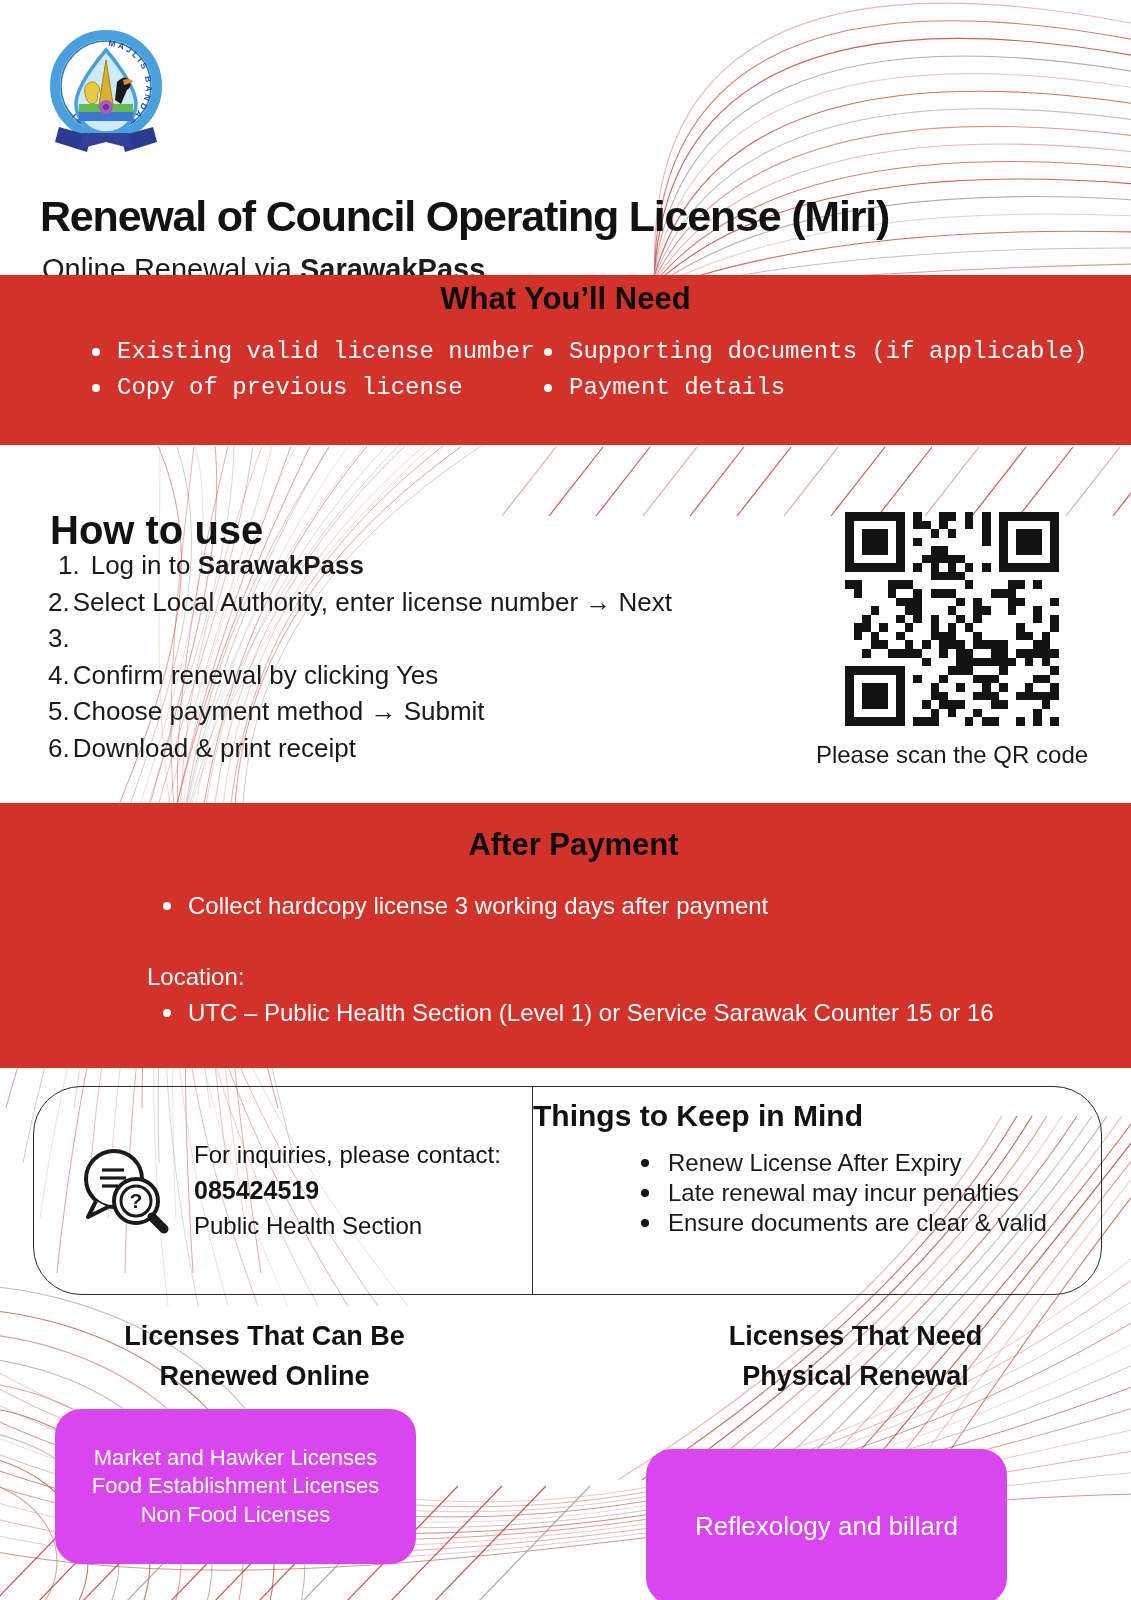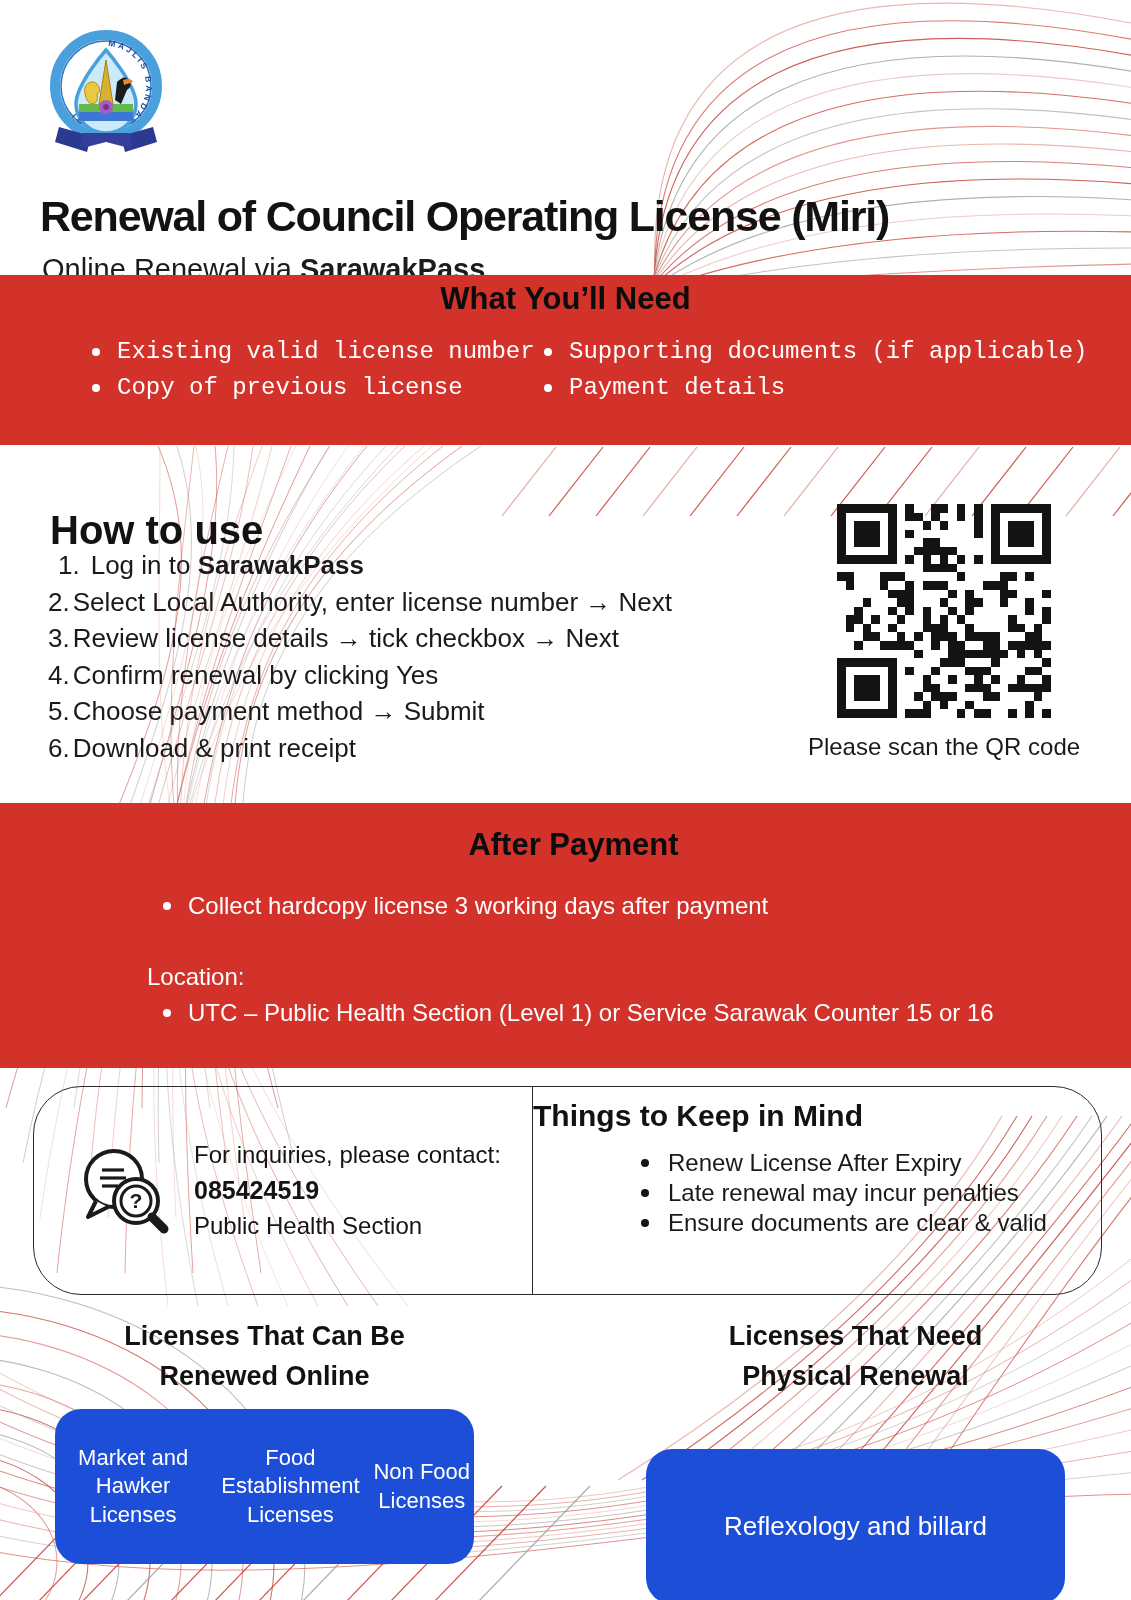--- a/index.html
+++ b/index.html
@@ -59,22 +59,22 @@
   .tips-h{margin:0;text-align:left;font-size:30px;font-weight:800;color:#121212;}
   .tips-list{margin:16px 0 0 108px;display:flex;flex-direction:column;gap:2px;}
   .tli{display:flex;align-items:center;font-size:24px;color:#1a1a1a;}
   .tli::before{content:"";flex:0 0 8px;height:8px;border-radius:50%;background:#161616;margin-right:19px;}
 
   
   .col-head{position:absolute;width:419px;text-align:center;font-size:27px;font-weight:800;
             line-height:40px;color:#121212;z-index:2;}
   .col-head.left{left:55px;top:1316px;}
   .col-head.right{left:646px;top:1316px;}
-  .redbox{position:absolute;top:1409px;width:419px;height:155px;background:#1d4ed8;border-radius:26px;
-          display:flex;flex-direction:row;justify-content:center;align-items:center;color:#fff;z-index:2;}
+  .redbox{position:absolute;top:1409px;width:361px;height:155px;background:#d946ef;border-radius:26px;
+          display:flex;flex-direction:column;justify-content:center;align-items:center;color:#fff;z-index:2;}
   .redbox.left{left:55px;font-size:22px;line-height:28.5px;}
   .redbox.right{left:646px;font-size:26px;margin-top:40px;}
   .redbox div{text-align:center;}
 </style>
 </head>
 <body>
 
 <div class="page">
 
   <svg id="decor" viewBox="0 0 1131 1600" xmlns="http://www.w3.org/2000/svg">
@@ -237,37 +237,36 @@
     <div class="step first">
       <span class="num">1.</span>
       <span><span>Log in to </span><b>SarawakPass</b></span>
     </div>
     <div class="step">
       <span class="num">2.</span>
       <span>Select Local Authority, enter license number → Next</span>
     </div>
     <div class="step">
       <span class="num">3.</span>
-      <span>Review license details → tick checkbox → Next</span>
     </div>
     <div class="step">
       <span class="num">4.</span>
       <span>Confirm renewal by clicking Yes</span>
     </div>
     <div class="step">
       <span class="num">5.</span>
       <span>Choose payment method → Submit</span>
     </div>
     <div class="step">
       <span class="num">6.</span>
       <span>Download &amp; print receipt</span>
     </div>
   </div>
 
-  <figure class="qrwrap" style="margin:4px;">
+  <figure class="qrwrap" style="margin:12px;">
     <svg id="qr" viewBox="0 0 25 25" xmlns="http://www.w3.org/2000/svg">
         <g fill="#131313" shape-rendering="crispEdges">
           <rect x="8" y="0" width="1" height="1"></rect>
           <rect x="11" y="0" width="1" height="1"></rect>
           <rect x="12" y="0" width="1" height="1"></rect>
           <rect x="14" y="0" width="1" height="1"></rect>
           <rect x="16" y="0" width="1" height="1"></rect>
           <rect x="8" y="1" width="1" height="1"></rect>
           <rect x="9" y="1" width="1" height="1"></rect>
           <rect x="11" y="1" width="1" height="1"></rect>

